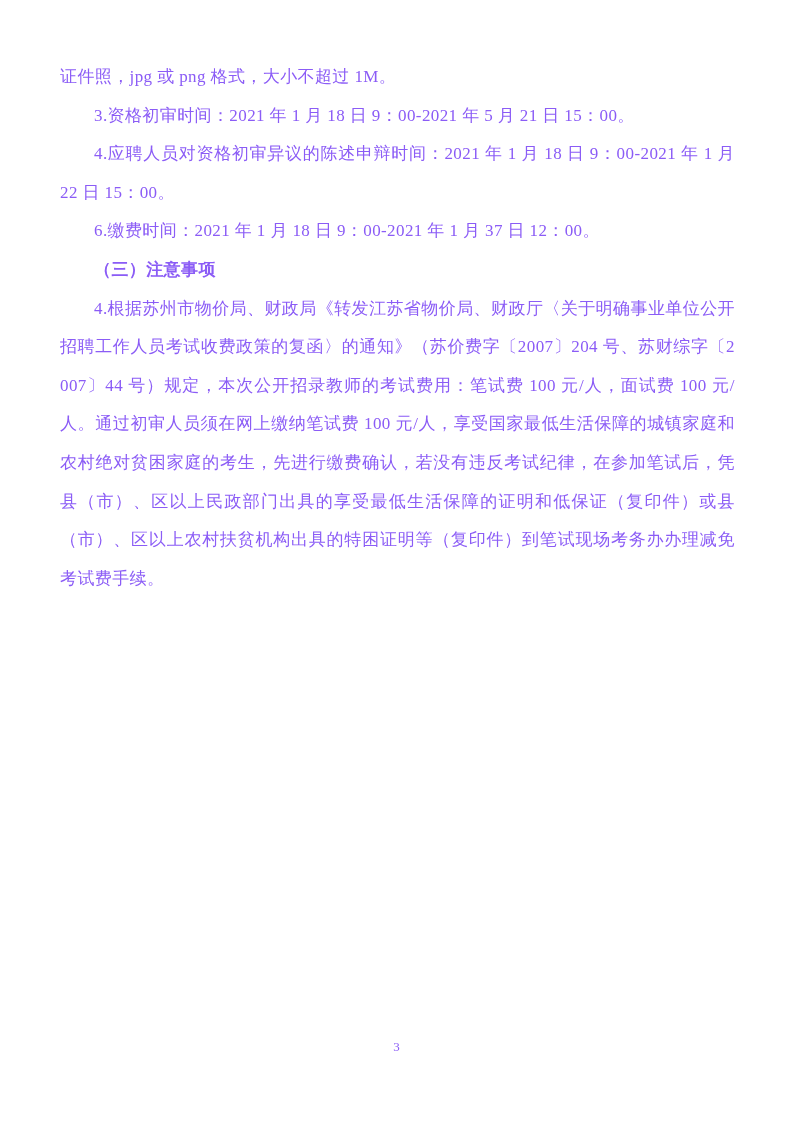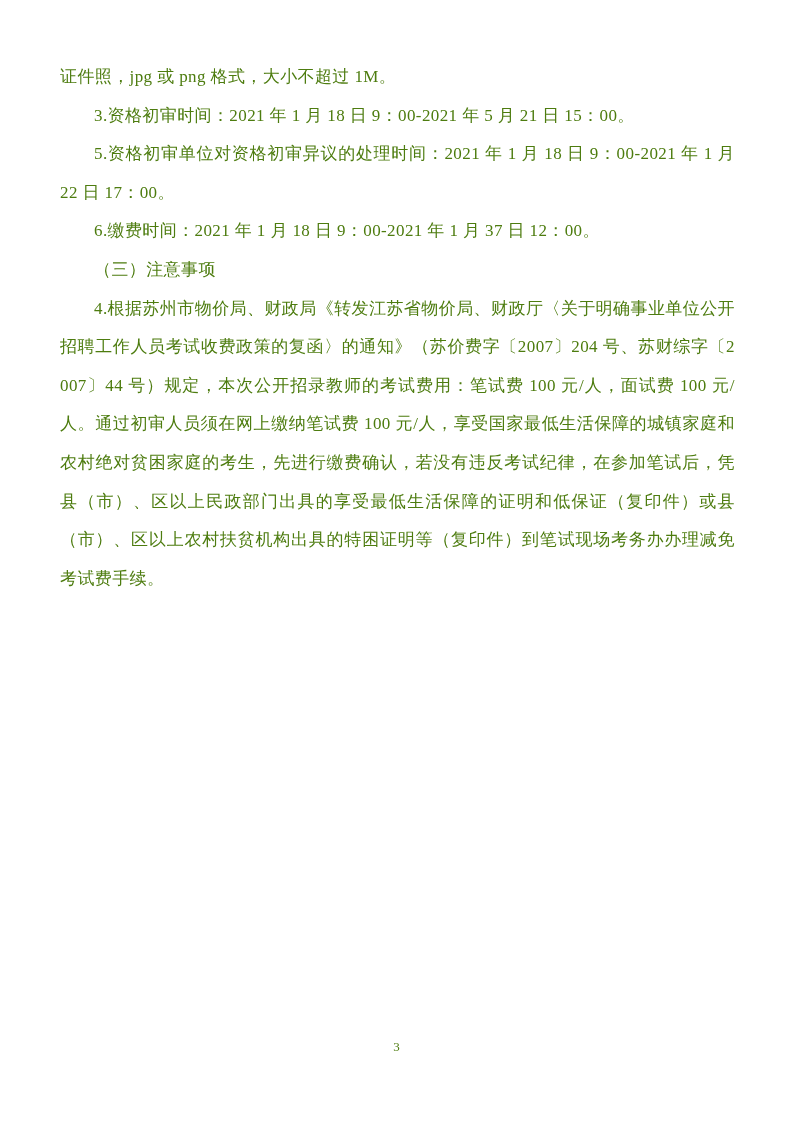--- a/index.html
+++ b/index.html
@@ -5,21 +5,21 @@
   html, body {
     margin: 0;
     padding: 0;
     background: #ffffff;
   }
   .page {
     position: relative;
     width: 793px;
     height: 1076px;
     background: #ffffff;
-    color: #4d7c0f;
+    color: #8b5cf6;
     font-family: "Liberation Serif", "DejaVu Serif", serif;
     overflow: hidden;
     box-sizing: border-box;
   }
   .content {
     position: absolute;
     top: 58px;
     left: 60px;
     width: 675px;
   }
@@ -28,39 +28,39 @@
     font-size: 17px;
     line-height: 38.6px;
     text-align: justify;
     letter-spacing: 0.4px;
     word-break: break-all;
   }
   .content p.indent {
     text-indent: 2em;
   }
   .content p.heading {
-    font-weight: normal;
+    font-weight: bold;
   }
   .page-number {
     position: absolute;
     top: 1038px;
     left: 0;
     width: 100%;
     text-align: center;
     font-size: 13px;
     line-height: 18px;
     font-family: "Liberation Serif", "DejaVu Serif", serif;
   }
 </style>
 </head>
 <body>
 
 <div class="page">
   <div class="content" id="content">
       <p>证件照，jpg 或 png 格式，大小不超过 1M。</p>
       <p class="indent">3.资格初审时间：2021 年 1 月 18 日 9：00-2021 年 5 月 21 日 15：00。</p>
-      <p class="indent">5.资格初审单位对资格初审异议的处理时间：2021 年 1 月 18 日 9：00-2021 年 1 月 22 日 17：00。</p>
+      <p class="indent">4.应聘人员对资格初审异议的陈述申辩时间：2021 年 1 月 18 日 9：00-2021 年 1 月 22 日 15：00。</p>
       <p class="indent">6.缴费时间：2021 年 1 月 18 日 9：00-2021 年 1 月 37 日 12：00。</p>
       <p class="indent heading">（三）注意事项</p>
       <p class="indent">4.根据苏州市物价局、财政局《转发江苏省物价局、财政厅〈关于明确事业单位公开招聘工作人员考试收费政策的复函〉的通知》（苏价费字〔2007〕204 号、苏财综字〔2007〕44 号）规定，本次公开招录教师的考试费用：笔试费 100 元/人，面试费 100 元/人。通过初审人员须在网上缴纳笔试费 100 元/人，享受国家最低生活保障的城镇家庭和农村绝对贫困家庭的考生，先进行缴费确认，若没有违反考试纪律，在参加笔试后，凭县（市）、区以上民政部门出具的享受最低生活保障的证明和低保证（复印件）或县（市）、区以上农村扶贫机构出具的特困证明等（复印件）到笔试现场考务办办理减免考试费手续。</p>
     </div>
   <div class="page-number">3</div>
 </div>
 
 </body></html>

